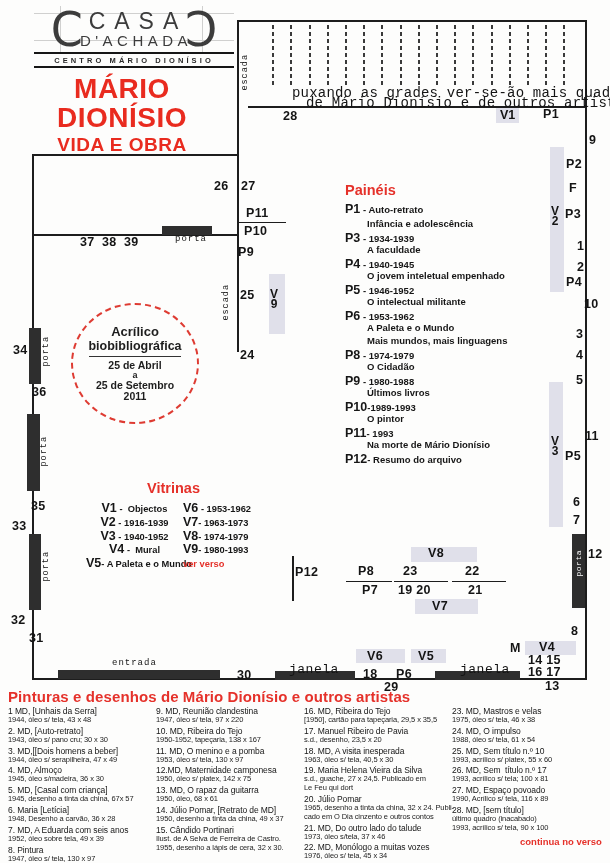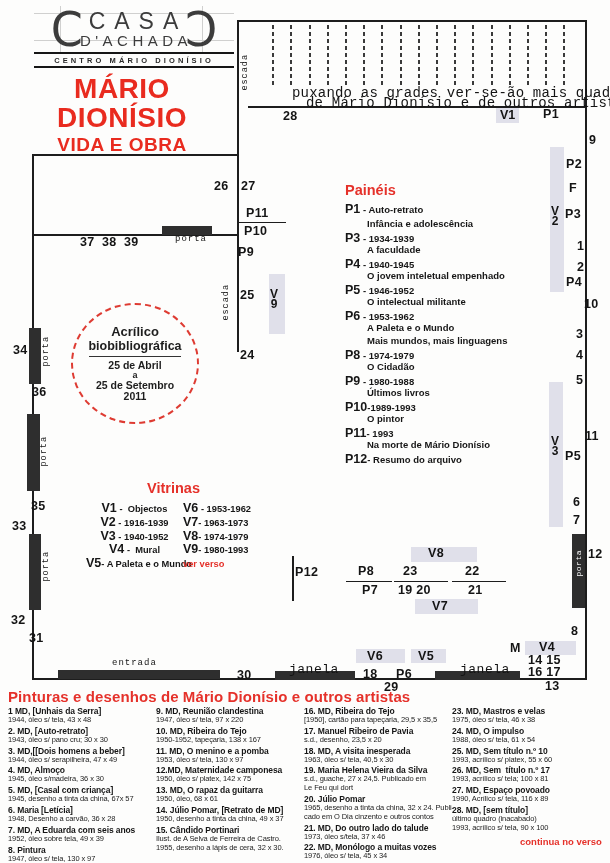--- a/index.html
+++ b/index.html
@@ -74,21 +74,21 @@
   .vcell.l{width:97px;flex:none;}
   .vid{font-size:12.5px;}
   .red{color:#e5312a;}
   .vcell.pad{}
 
   
   .works-head{position:absolute;left:8px;top:688px;color:#e5312a;font-weight:bold;font-size:15px;letter-spacing:.1px;}
   .works-cols{position:absolute;left:8px;top:706px;width:600px;display:flex;}
   .wcol{width:148px;flex:none;}
   .work{margin-bottom:1px;}
-  .wtitle{font-weight:bold;font-size:8.5px;line-height:10px;letter-spacing:-.1px;white-space:pre;}
+  .wtitle{font-weight:normal;font-size:8.5px;line-height:10px;letter-spacing:-.1px;white-space:pre;}
   .wdet{font-size:7.5px;line-height:8.8px;letter-spacing:-.1px;color:#222;white-space:pre;}
   .continua{position:absolute;left:520px;top:836px;color:#e5312a;font-weight:bold;font-size:9.5px;}
 </style>
 </head>
 <body>
 
 <div class="page">
 
   <div class="logo">
     <div class="logo-art">

